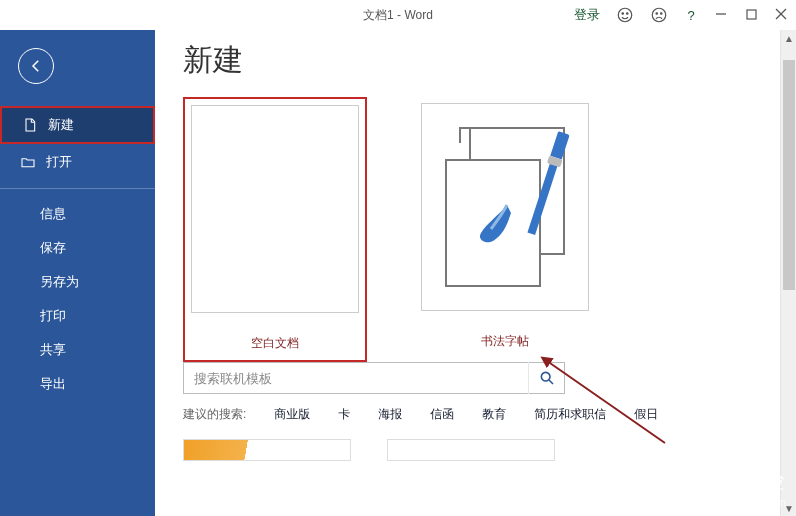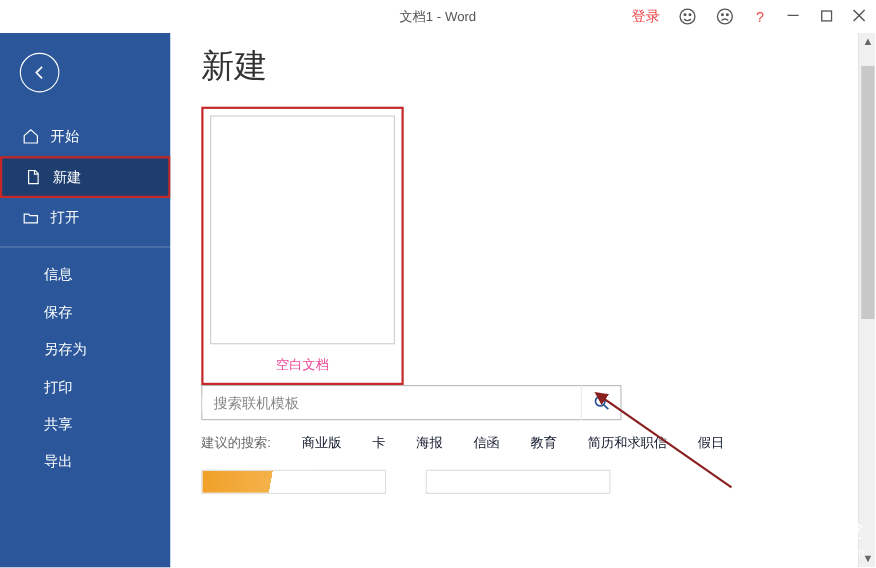--- a/index.html
+++ b/index.html
@@ -1,39 +1,39 @@
 <!DOCTYPE html>
 <html><head>
 <meta charset="utf-8">
 <style>
 *{margin:0;padding:0;box-sizing:border-box;font-family:"Microsoft YaHei","Segoe UI",sans-serif}
 body{width:796px;height:516px;overflow:hidden;background:#fff;position:relative}
 .titlebar{height:30px;background:#fff;display:flex;align-items:center;color:#555;font-size:12px;position:relative}
 .tb-center{position:absolute;left:50%;transform:translateX(-50%);color:#555}
 .tb-right{position:absolute;right:8px;display:flex;align-items:center;gap:16px}
-.tb-right span{cursor:pointer;color:#ef4444;font-size:13px}
+.tb-right span{cursor:pointer;color:#14532d;font-size:13px}
 .tb-icon{display:inline-flex;align-items:center;justify-content:center;width:18px;height:18px}
 .tb-win{font-size:14px;width:14px;text-align:center}
 .app-body{display:flex;height:486px}
 .sidebar{width:155px;background:#2b579a;color:#fff;display:flex;flex-direction:column;padding-top:18px}
 .back-btn{width:36px;height:36px;border:1.5px solid #fff;border-radius:50%;display:flex;align-items:center;justify-content:center;margin-left:18px;margin-bottom:22px;cursor:pointer}
 .back-btn svg{width:18px;height:18px}
 .side-item{display:flex;align-items:center;height:36px;padding-left:20px;font-size:13px;cursor:pointer;gap:10px}
 .side-item.active{background:#1e3e70}
 .side-item svg{width:16px;height:16px;flex-shrink:0}
 .side-sep{height:1px;background:rgba(255,255,255,.25);margin:8px 0}
 .side-sub{display:flex;align-items:center;height:34px;padding-left:40px;font-size:13px;cursor:pointer}
 .highlight{border:2px solid #c62828}
 .side-item.highlight{height:38px}
 .main{flex:1;background:#fff;padding:10px 28px 0 28px;overflow:hidden;position:relative}
 .page-title{font-size:30px;color:#333;font-weight:300;margin-bottom:16px}
 .templates{display:flex;gap:48px}
 .tmpl{display:flex;flex-direction:column;align-items:center;cursor:pointer}
 .tmpl-thumb{width:168px;height:208px;border:1px solid #ccc;background:#fff;display:flex;align-items:center;justify-content:center;position:relative}
-.tmpl-label{font-size:12px;color:#ec4899;margin-top:10px;margin-bottom:8px}
+.tmpl-label{font-size:12px;color:#7f1d1d;margin-top:22px;margin-bottom:8px}
 .tmpl-box{padding:6px 6px 0 6px}
 .tmpl-box.highlight{border:2px solid #c62828}
 .calli-page{position:relative;width:120px;height:160px}
 .page-back{position:absolute;right:0;top:0;width:96px;height:128px;border:2px solid #777}
 .page-back::before{content:"";position:absolute;left:-12px;top:-2px;width:12px;height:14px;border-top:2px solid #777;border-left:2px solid #777}
 .page-front{position:absolute;left:0;bottom:0;width:96px;height:128px;border:2px solid #777;background:#fff;display:flex;align-items:center;justify-content:center}
 .brush-head{width:48px;height:48px}
 .brush-handle{position:absolute;right:-6px;top:6px;width:14px;height:110px;transform:rotate(18deg);transform-origin:top center}
 .handle-top{width:12px;height:26px;background:#3674c5;margin:0 auto;border-radius:2px 2px 0 0}
 .handle-body{width:8px;height:72px;background:#3674c5;margin:0 auto}
@@ -107,26 +107,20 @@
   </div>
 </div>
 
 <div class="app-body">
   <div class="sidebar">
     <div class="back-btn">
       <svg viewBox="0 0 24 24" fill="none" stroke="#fff" stroke-width="2">
           <path d="M15 5l-7 7 7 7"></path>
         </svg>
     </div>
-    <div class="side-item">
-      <svg viewBox="0 0 24 24" fill="none" stroke="#fff" stroke-width="1.6">
-          <path d="M3 11l9-8 9 8v10H3z"></path>
-        </svg>
-      <span>开始</span>
-    </div>
     <div class="side-item active highlight">
       <svg viewBox="0 0 24 24" fill="none" stroke="#fff" stroke-width="1.6">
           <path d="M6 3h9l4 4v14H6z"></path>
           <path d="M14 3v5h5"></path>
         </svg>
       <span>新建</span>
     </div>
     <div class="side-item">
       <svg viewBox="0 0 24 24" fill="none" stroke="#fff" stroke-width="1.6">
           <path d="M3 7h6l2 2h10v10H3z"></path>
@@ -155,20 +149,41 @@
   </div>
 
   <div class="main">
     <div class="page-title">新建</div>
 
     <div class="templates">
       <div class="tmpl-box highlight">
         <div class="tmpl">
           <div class="tmpl-thumb"></div>
           <div class="tmpl-label">空白文档</div>
+        </div>
+      </div>
+      <div class="tmpl-box">
+        <div class="tmpl">
+          <div class="tmpl-thumb">
+            <div class="calli-page">
+              <div class="page-back"></div>
+              <div class="page-front">
+                <svg class="brush-head" viewBox="0 0 48 48">
+                  <path d="M38 6 C30 16 18 24 12 34 C8 40 16 46 24 42 C34 36 38 26 42 14 Z" fill="#3674c5"></path>
+                  <path d="M38 6 C34 14 28 22 22 30" stroke="#8db8e4" stroke-width="3" fill="none"></path>
+                </svg>
+              </div>
+              <div class="brush-handle">
+                <div class="handle-top"></div>
+                <div class="ferrule"></div>
+                <div class="handle-body"></div>
+              </div>
+            </div>
+          </div>
+          <div class="tmpl-label">书法字帖</div>
         </div>
       </div>
     </div>
 
     <svg class="arrow-annot" width="160" height="120">
       <defs>
           <marker id="ah" markerWidth="10" markerHeight="10" refX="2" refY="3" orient="auto">
             <path d="M0,0 L6,3 L0,6 Z" fill="#8a1f1f"></path>
           </marker>
         </defs>

